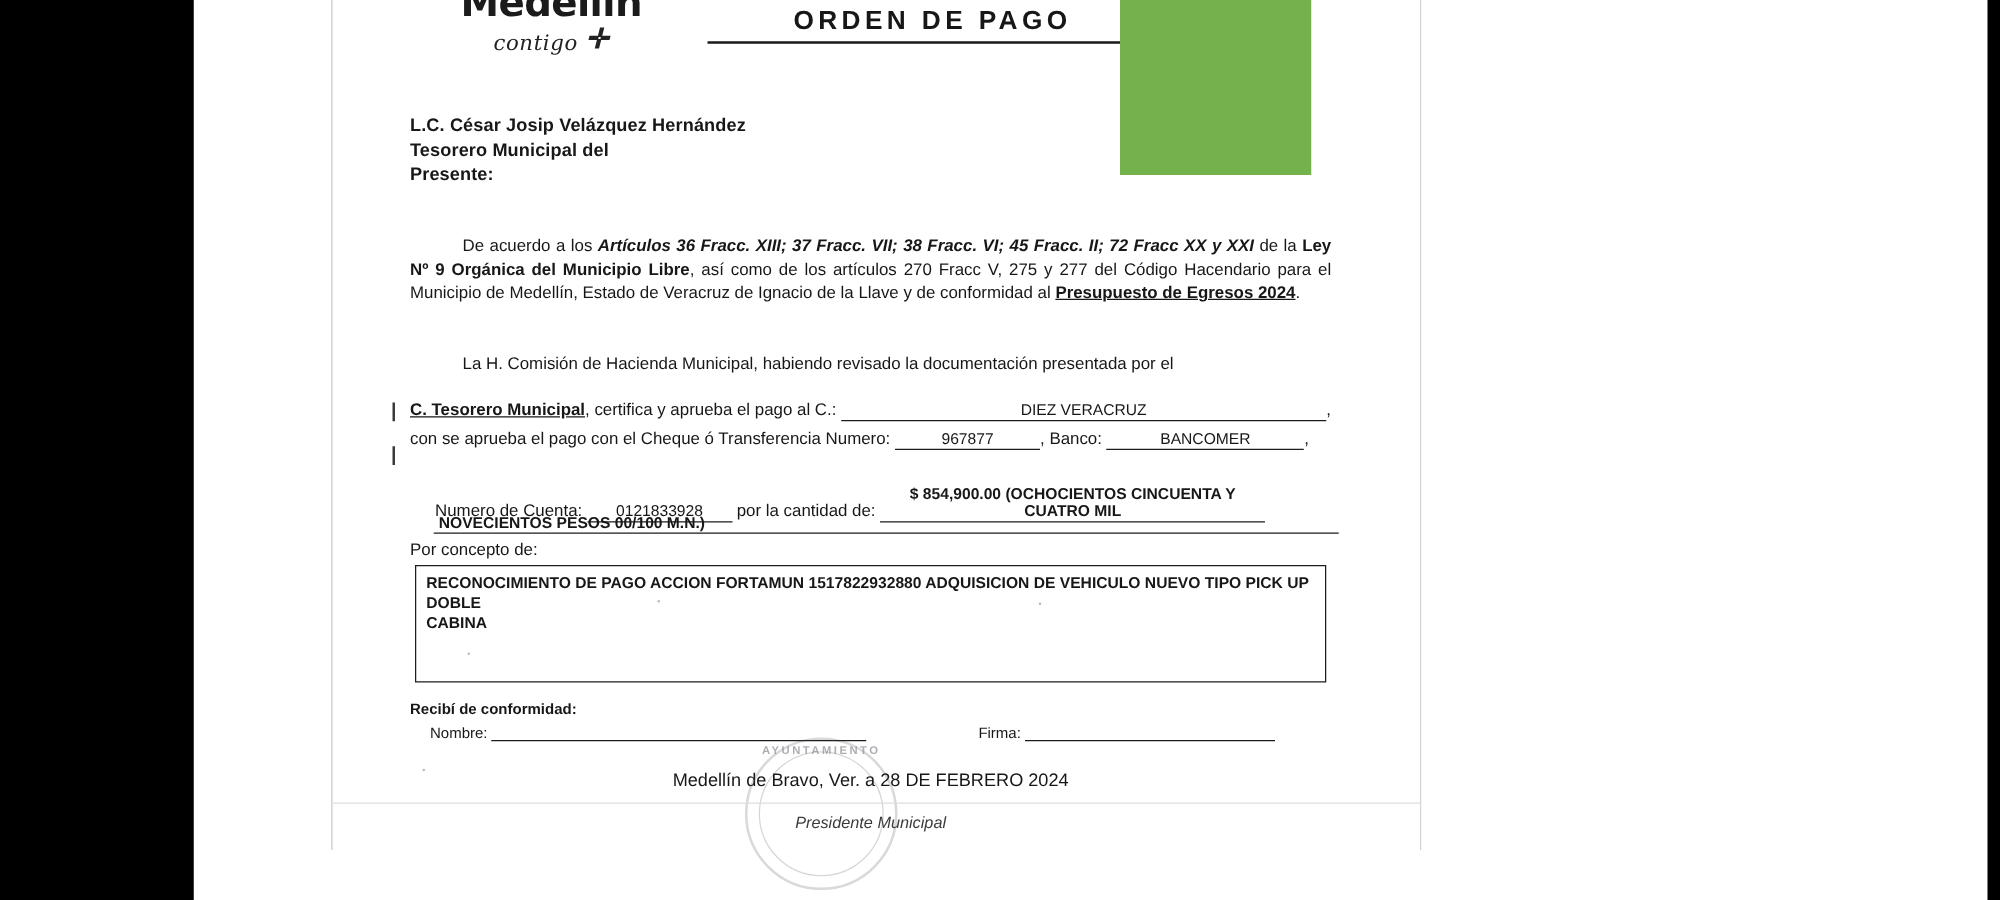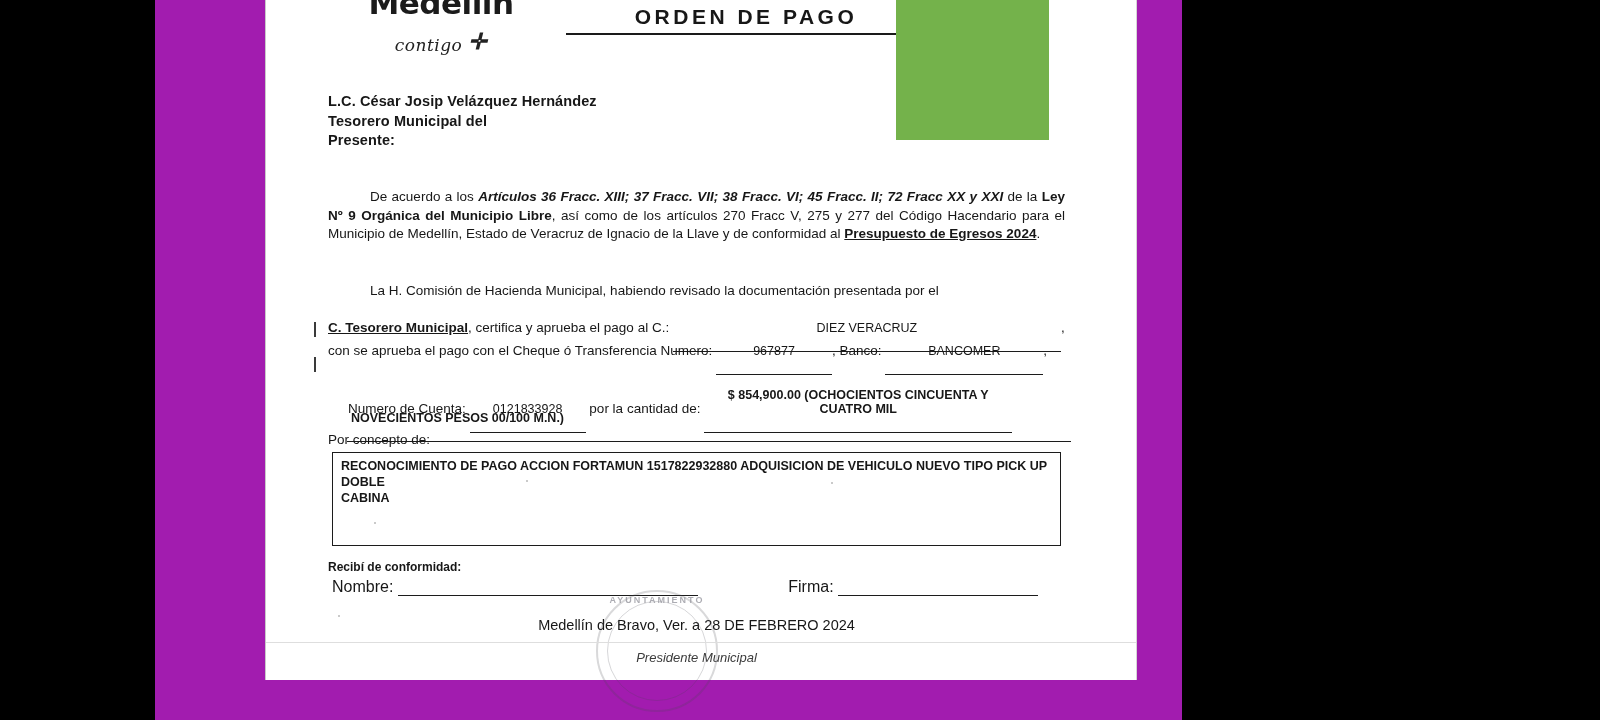--- a/index.html
+++ b/index.html
@@ -14,23 +14,23 @@
   #viewer {
     position: relative;
     width: 1600px;
     height: 720px;
     background: #000;
   }
   #page {
     position: absolute;
     left: 155px;
     top: 0;
-    width: 1027px;
+    width: 1435px;
     height: 720px;
-    background: #a21caf;
+    background: #ffffff;
     overflow: hidden;
   }
   #sheet {
     position: absolute;
     left: 110px;
     top: -40px;
     width: 870px;
     height: 720px;
     background: #ffffff;
     border-left: 1px solid #c9c9c9;
@@ -68,21 +68,21 @@
     font-size: 31px;
     letter-spacing: -0.5px;
     color: #1b1b1b;
     line-height: 26px;
   }
   .logo-sub {
     font-family: "DejaVu Serif", serif;
     font-style: italic;
     font-size: 17px;
     color: #222;
-    margin-top: 12px;
+    margin-top: 2px;
     letter-spacing: 0.5px;
   }
   .logo-cross {
     display: inline-block;
     font-size: 22px;
     font-weight: bold;
     margin-left: 6px;
     vertical-align: 2px;
   }
   .title {
@@ -141,21 +141,21 @@
     position: absolute;
     font-size: 13.5px;
     left: 62px;
     width: 737px;
   }
   .fill {
     display: inline-block;
     border-bottom: 1px solid #1c1c1c;
     text-align: center;
     font-size: 12.5px;
-    padding: 0 4px 16px 4px;
+    padding: 0 4px 1px 4px;
     vertical-align: baseline;
   }
   .blank {
     display: inline-block;
     border-bottom: 1px solid #1c1c1c;
     height: 14px;
     vertical-align: bottom;
   }
   .mark {
     position: absolute;
@@ -193,24 +193,24 @@
   
   .recibi {
     position: absolute;
     left: 62px;
     top: 600px;
     font-size: 12px;
     font-weight: bold;
   }
   .nombre-row {
     position: absolute;
-    left: 66px;
+    left: 78px;
     top: 618px;
     width: 737px;
-    font-size: 16px;
+    font-size: 12px;
   }
   .place-date {
     position: absolute;
     left: 62px;
     top: 657px;
     width: 737px;
     text-align: center;
     font-size: 14.5px;
   }
   .presidente {

